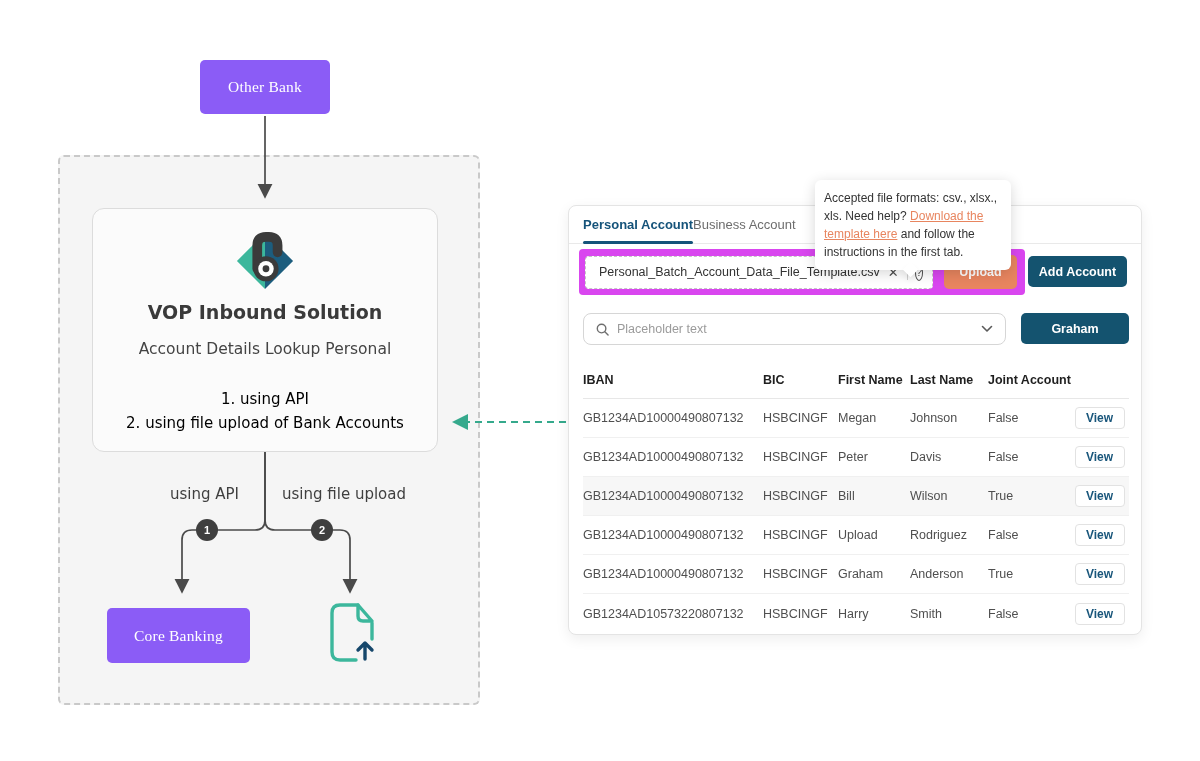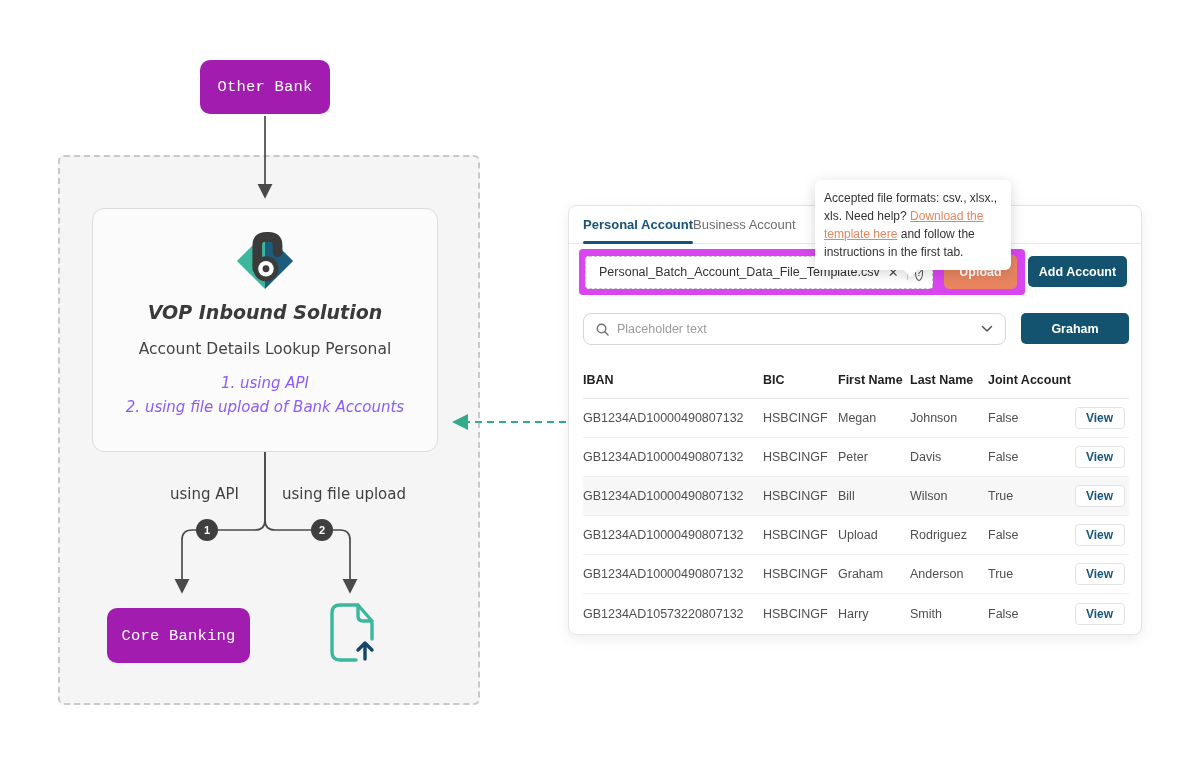--- a/index.html
+++ b/index.html
@@ -3,32 +3,32 @@
 <meta charset="utf-8">
 <style>
   * { margin:0; padding:0; box-sizing:border-box; }
   html,body { width:1200px; height:761px; background:#ffffff; font-family:"Liberation Sans", sans-serif; }
   .canvas { position:relative; width:1200px; height:761px; overflow:hidden; background:#fff; }
 
   
   .connectors { position:absolute; left:0; top:0; width:1200px; height:761px; pointer-events:none; z-index:2; }
   .dashed-container { position:absolute; left:58px; top:155px; width:422px; height:550px;
     background:#f5f5f5; border:2px dashed #c9c9c9; border-radius:6px; z-index:1; }
-  .node { position:absolute; background:#a21caf; color:#fff; border-radius:10px;
+  .node { position:absolute; background:#8b5cf6; color:#fff; border-radius:5px;
     display:flex; align-items:center; justify-content:center; font-size:15.5px; letter-spacing:.2px; z-index:3;
-    font-family:Liberation Mono, monospace; }
+    font-family:Liberation Serif, serif; }
   .other-bank { left:200px; top:60px; width:130px; height:54px; }
   .core-banking { left:107px; top:608px; width:143px; height:55px; }
   .solution-card { position:absolute; left:92px; top:208px; width:346px; height:244px;
     background:#fbfbfb; border:1.5px solid #dcdcdc; border-radius:12px; z-index:3; text-align:center;
     font-family:"DejaVu Sans", sans-serif; color:#3f3f3f; }
   .logo-wrap { margin-top:21px; display:flex; justify-content:center; }
-  .card-title { margin-top:9px; font-size:19px; font-weight:bold; color:#3a3a3a;font-style:italic; }
+  .card-title { margin-top:9px; font-size:19px; font-weight:bold; color:#3a3a3a; }
   .card-subtitle { margin-top:17px; font-size:15.5px; color:#444; }
-  .card-options { margin-top:13px; font-size:15px; line-height:24px; color:#8b5cf6;font-style:italic; }
+  .card-options { margin-top:29px; font-size:15px; line-height:24px; color:#000000; }
   .branch-label { position:absolute; font-size:15px; color:#3f3f3f; z-index:3; font-family:"DejaVu Sans", sans-serif; }
   .branch-label.b1 { left:170px; top:485px; }
   .branch-label.b2 { left:282px; top:485px; }
   .num-circle { position:absolute; width:22px; height:22px; border-radius:50%; background:#3f3f3f;
     color:#fff; font-size:11px; font-weight:bold; display:flex; align-items:center; justify-content:center; z-index:4; }
   .num-circle.n1 { left:196px; top:519px; }
   .num-circle.n2 { left:311px; top:519px; }
   .file-upload-wrap { position:absolute; left:325px; top:600px; z-index:3; }
 
   

